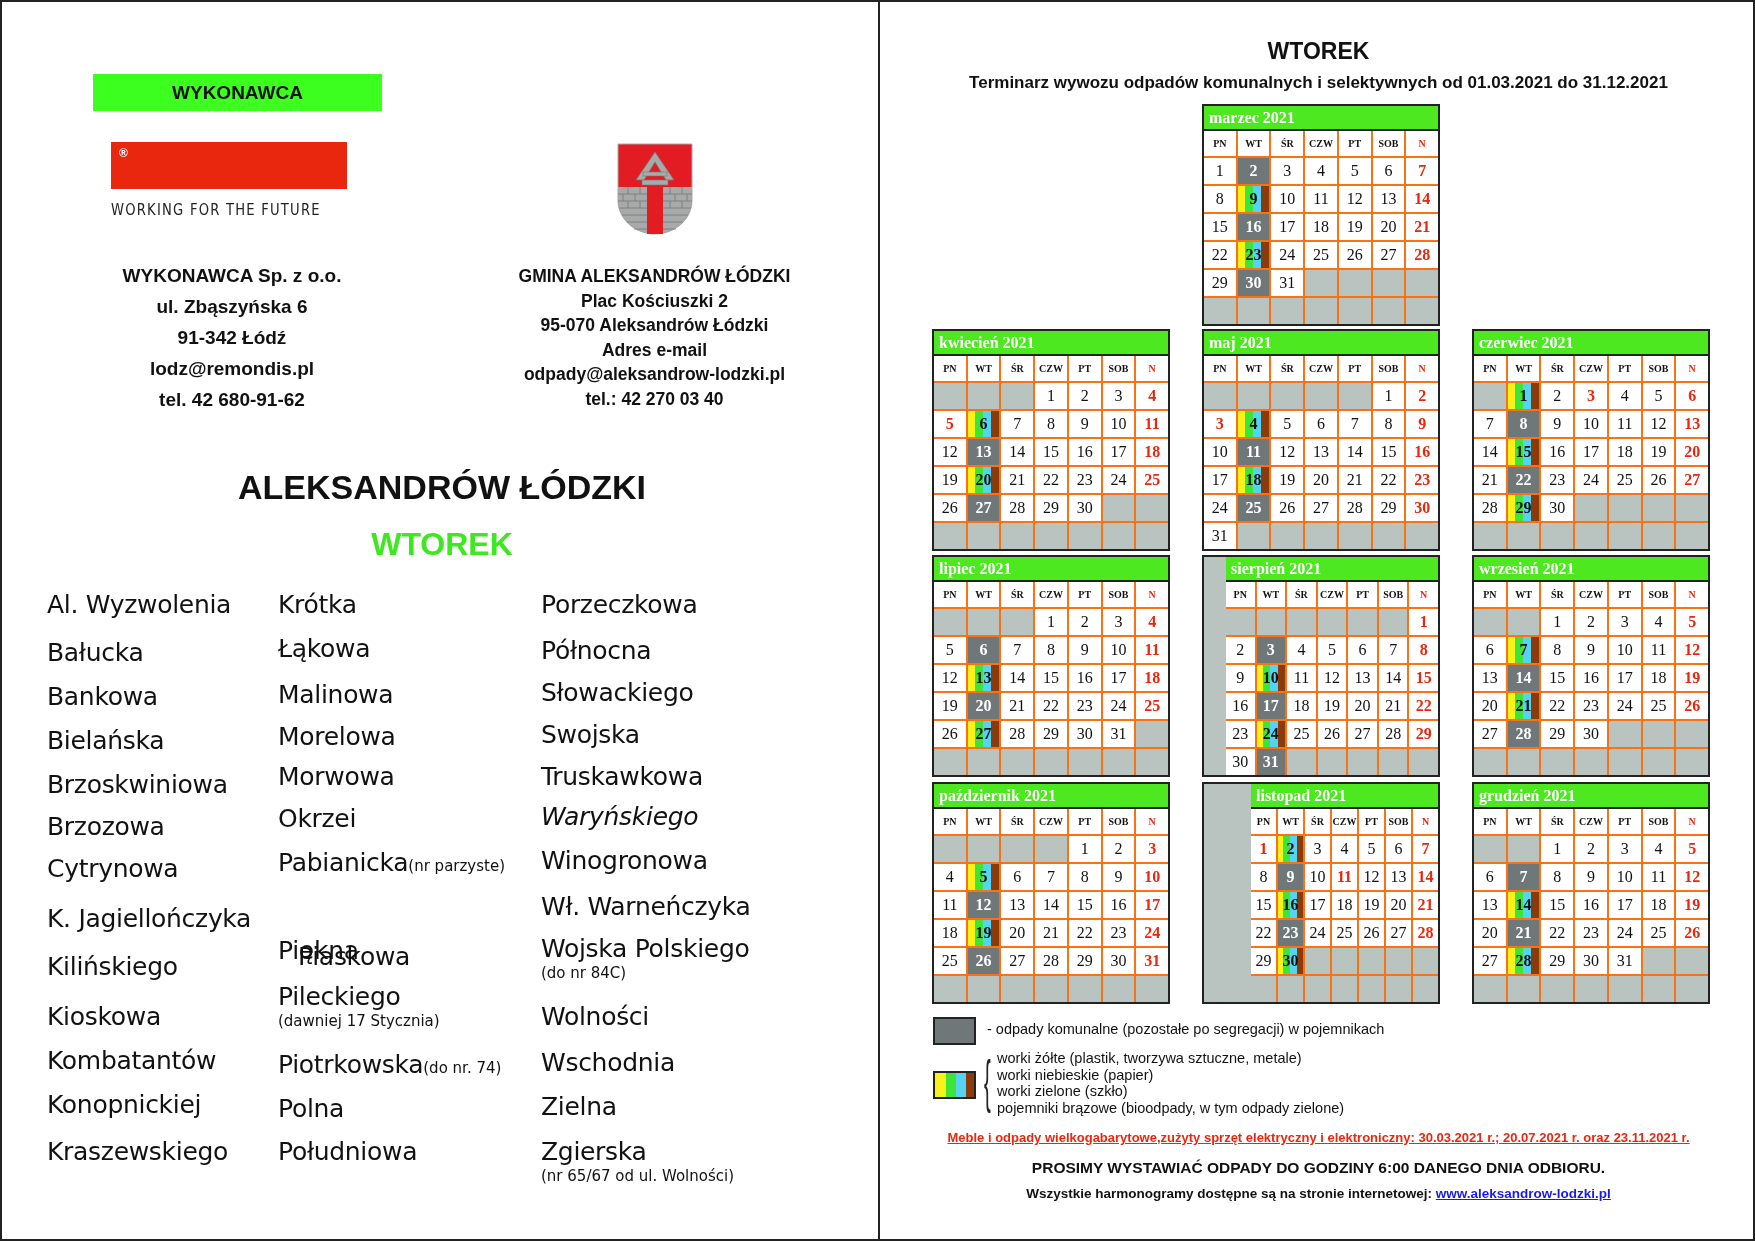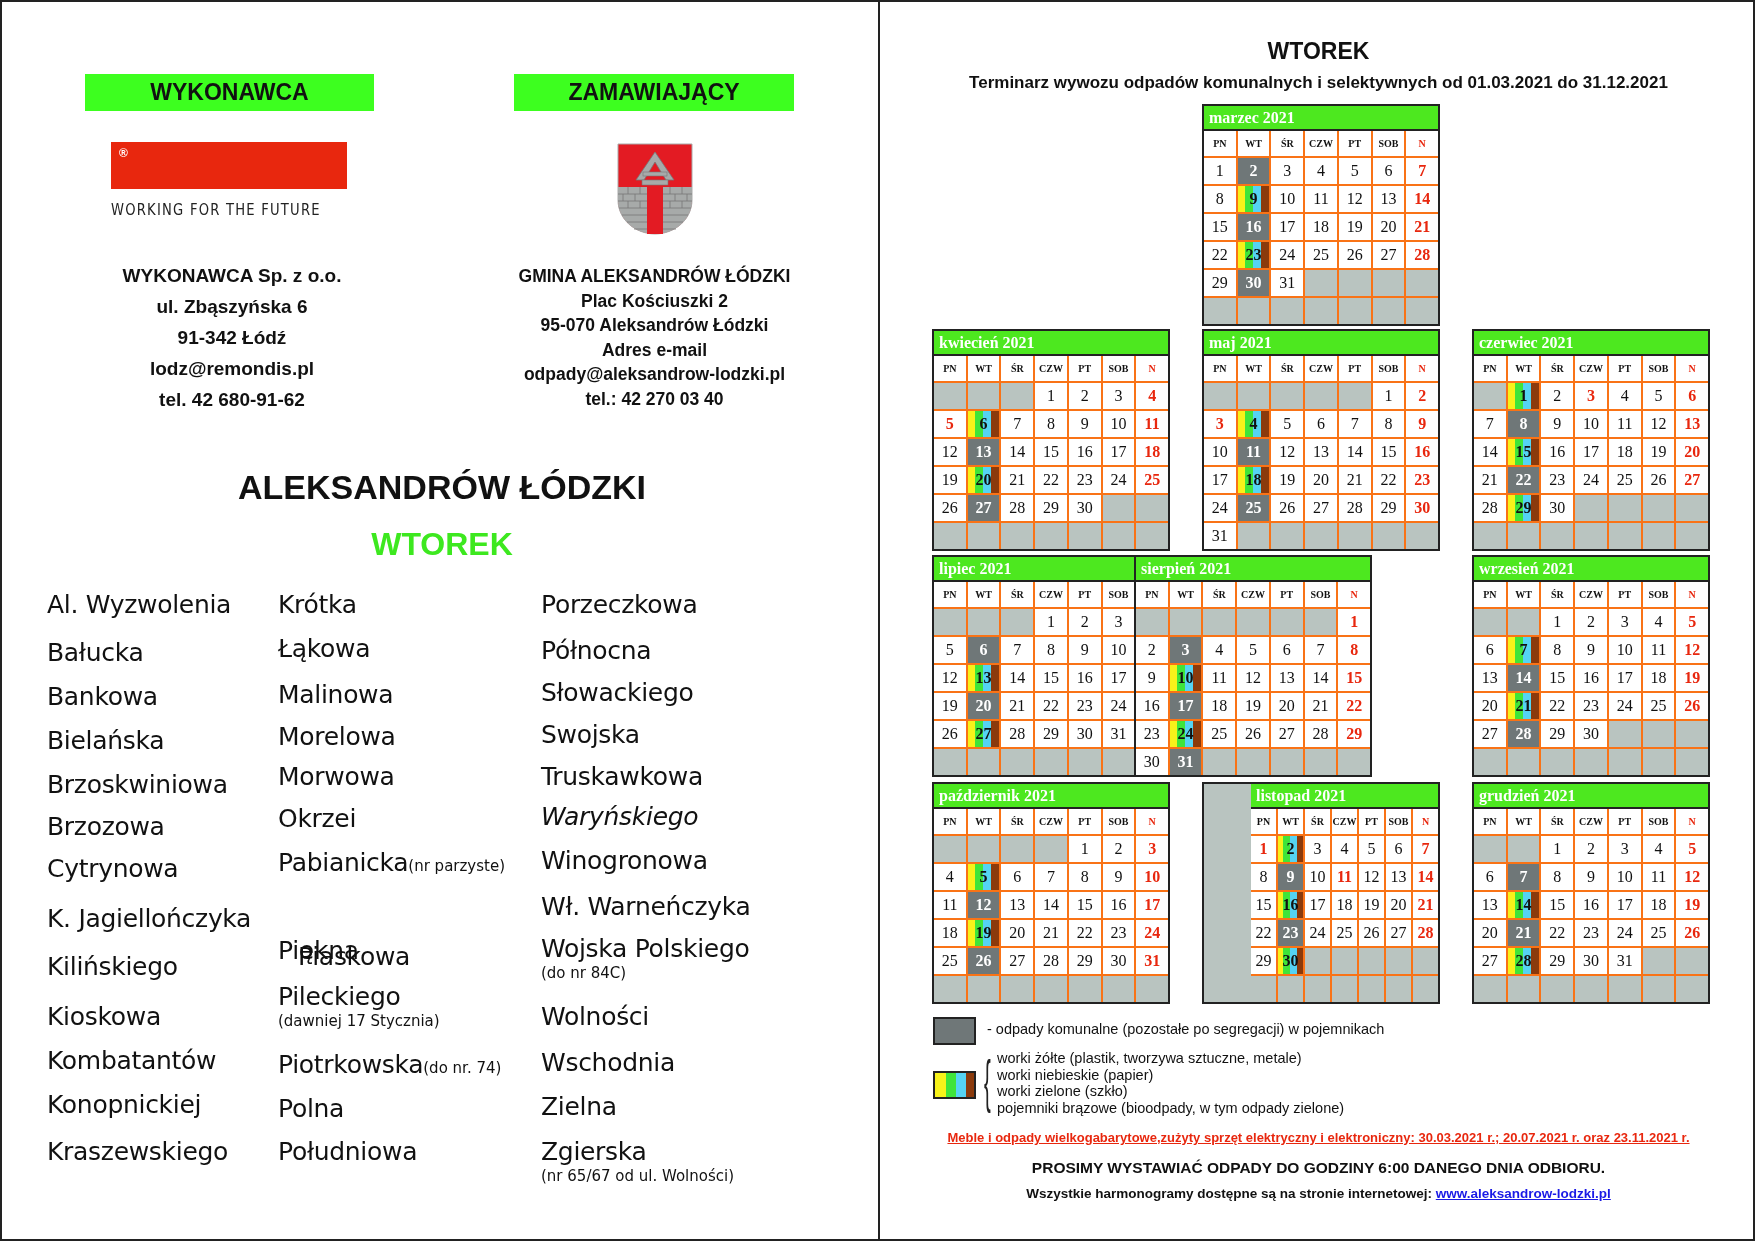--- a/index.html
+++ b/index.html
@@ -1,21 +1,21 @@
 <!DOCTYPE html>
 <html><head>
 <meta charset="utf-8">
 <style>
   * { box-sizing: border-box; margin: 0; padding: 0; }
   html, body { width: 1755px; height: 1241px; background: #fff; overflow: hidden; }
   body { position: relative; font-family: "Liberation Sans", sans-serif; color: #111; }
   #page { position: absolute; left: 0; top: 0; width: 1755px; height: 1241px; border: 2px solid #222; }
   #divider { position: absolute; left: 876px; top: 0; width: 2px; height: 1241px; background: #222; }
 
-  .greenlabel { position: absolute; height: 37px; background: #3dff1f; color: #111; font-weight: bold; font-size: 23px; display: flex; align-items: center; justify-content: center; }
+  .greenlabel { position: absolute; height: 37px; background: #3dff1f; color: #111; font-weight: bold; font-size: 19px; display: flex; align-items: center; justify-content: center; margin-left: 8px; }
   #lbl-wyk { left: 83px; top: 72px; width: 289px; }
   #lbl-zam { left: 512px; top: 72px; width: 280px; }
 
   #remondis-logo { position: absolute; left: 109px; top: 140px; width: 236px; height: 47px; background: #e8270e; color: #fff; font-family: "Liberation Sans", sans-serif; font-weight: bold; font-size: 40px; letter-spacing: -1px; display: flex; align-items: center; padding-left: 6px; transform-origin: left; }
   #remondis-logo sup { font-size: 12px; margin-left: 2px; align-self: flex-start; margin-top: 4px; }
   #remondis-tag { position: absolute; left: 109px; top: 198px; width: 240px; font-size: 16px; letter-spacing: 1.5px; color: #222; font-family: "DejaVu Sans", sans-serif; font-weight: normal; transform: scaleX(0.82); transform-origin: left; white-space: nowrap; }
 
   #coat { position: absolute; left: 614px; top: 140px; width: 78px; height: 94px; }
 
   .addr { position: absolute; text-align: center; font-weight: bold; color: #111; }
@@ -59,21 +59,20 @@
   #web { position: absolute; left: 878px; top: 1184px; width: 877px; text-align: center; font-weight: bold; font-size: 13.5px; }
   #web a { color: #1a1ae6; text-decoration: underline; }
 </style>
 </head>
 <body>
 
 <div id="page">
   <div id="divider"></div>
 
   <div id="lbl-wyk" class="greenlabel">WYKONAWCA</div>
-  <div id="lbl-zam" class="greenlabel">ZAMAWIAJĄCY</div>
 
   <div id="remondis-logo">
       <sup>®</sup>
   </div>
   <div id="remondis-tag">WORKING FOR THE FUTURE</div>
 
   <svg id="coat" viewBox="0 0 78 94">
     <path d="M2 2 H76 V58 C76 78 58 92 39 92 C20 92 2 78 2 58 Z" fill="#e31b23" stroke="#aaa" stroke-width="1"></path>
     <path d="M2 45 H76 V58 C76 78 58 92 39 92 C20 92 2 78 2 58 Z" fill="#a7aaa9"></path>
     <g stroke="#777" stroke-width="0.8">
@@ -737,21 +736,21 @@
           <div class="dc empty"></div>
           <div class="dc empty"></div>
           <div class="dc empty"></div>
           <div class="dc empty"></div>
           <div class="dc empty"></div>
           <div class="dc empty"></div>
           <div class="dc empty"></div>
           <div class="dc empty"></div>
         </div>
       </div>
-      <div class="cal" style="left: 1132px; top: 553px;">
+      <div class="cal" style="left: 1200px; top: 553px; padding-left: 22px;">
         <div class="cal-head">sierpień 2021</div>
         <div class="cal-grid">
           <div class="dn">PN</div>
           <div class="dn">WT</div>
           <div class="dn">ŚR</div>
           <div class="dn">CZW</div>
           <div class="dn">PT</div>
           <div class="dn">SOB</div>
           <div class="dn sun">N</div>
           <div class="dc empty"></div>

